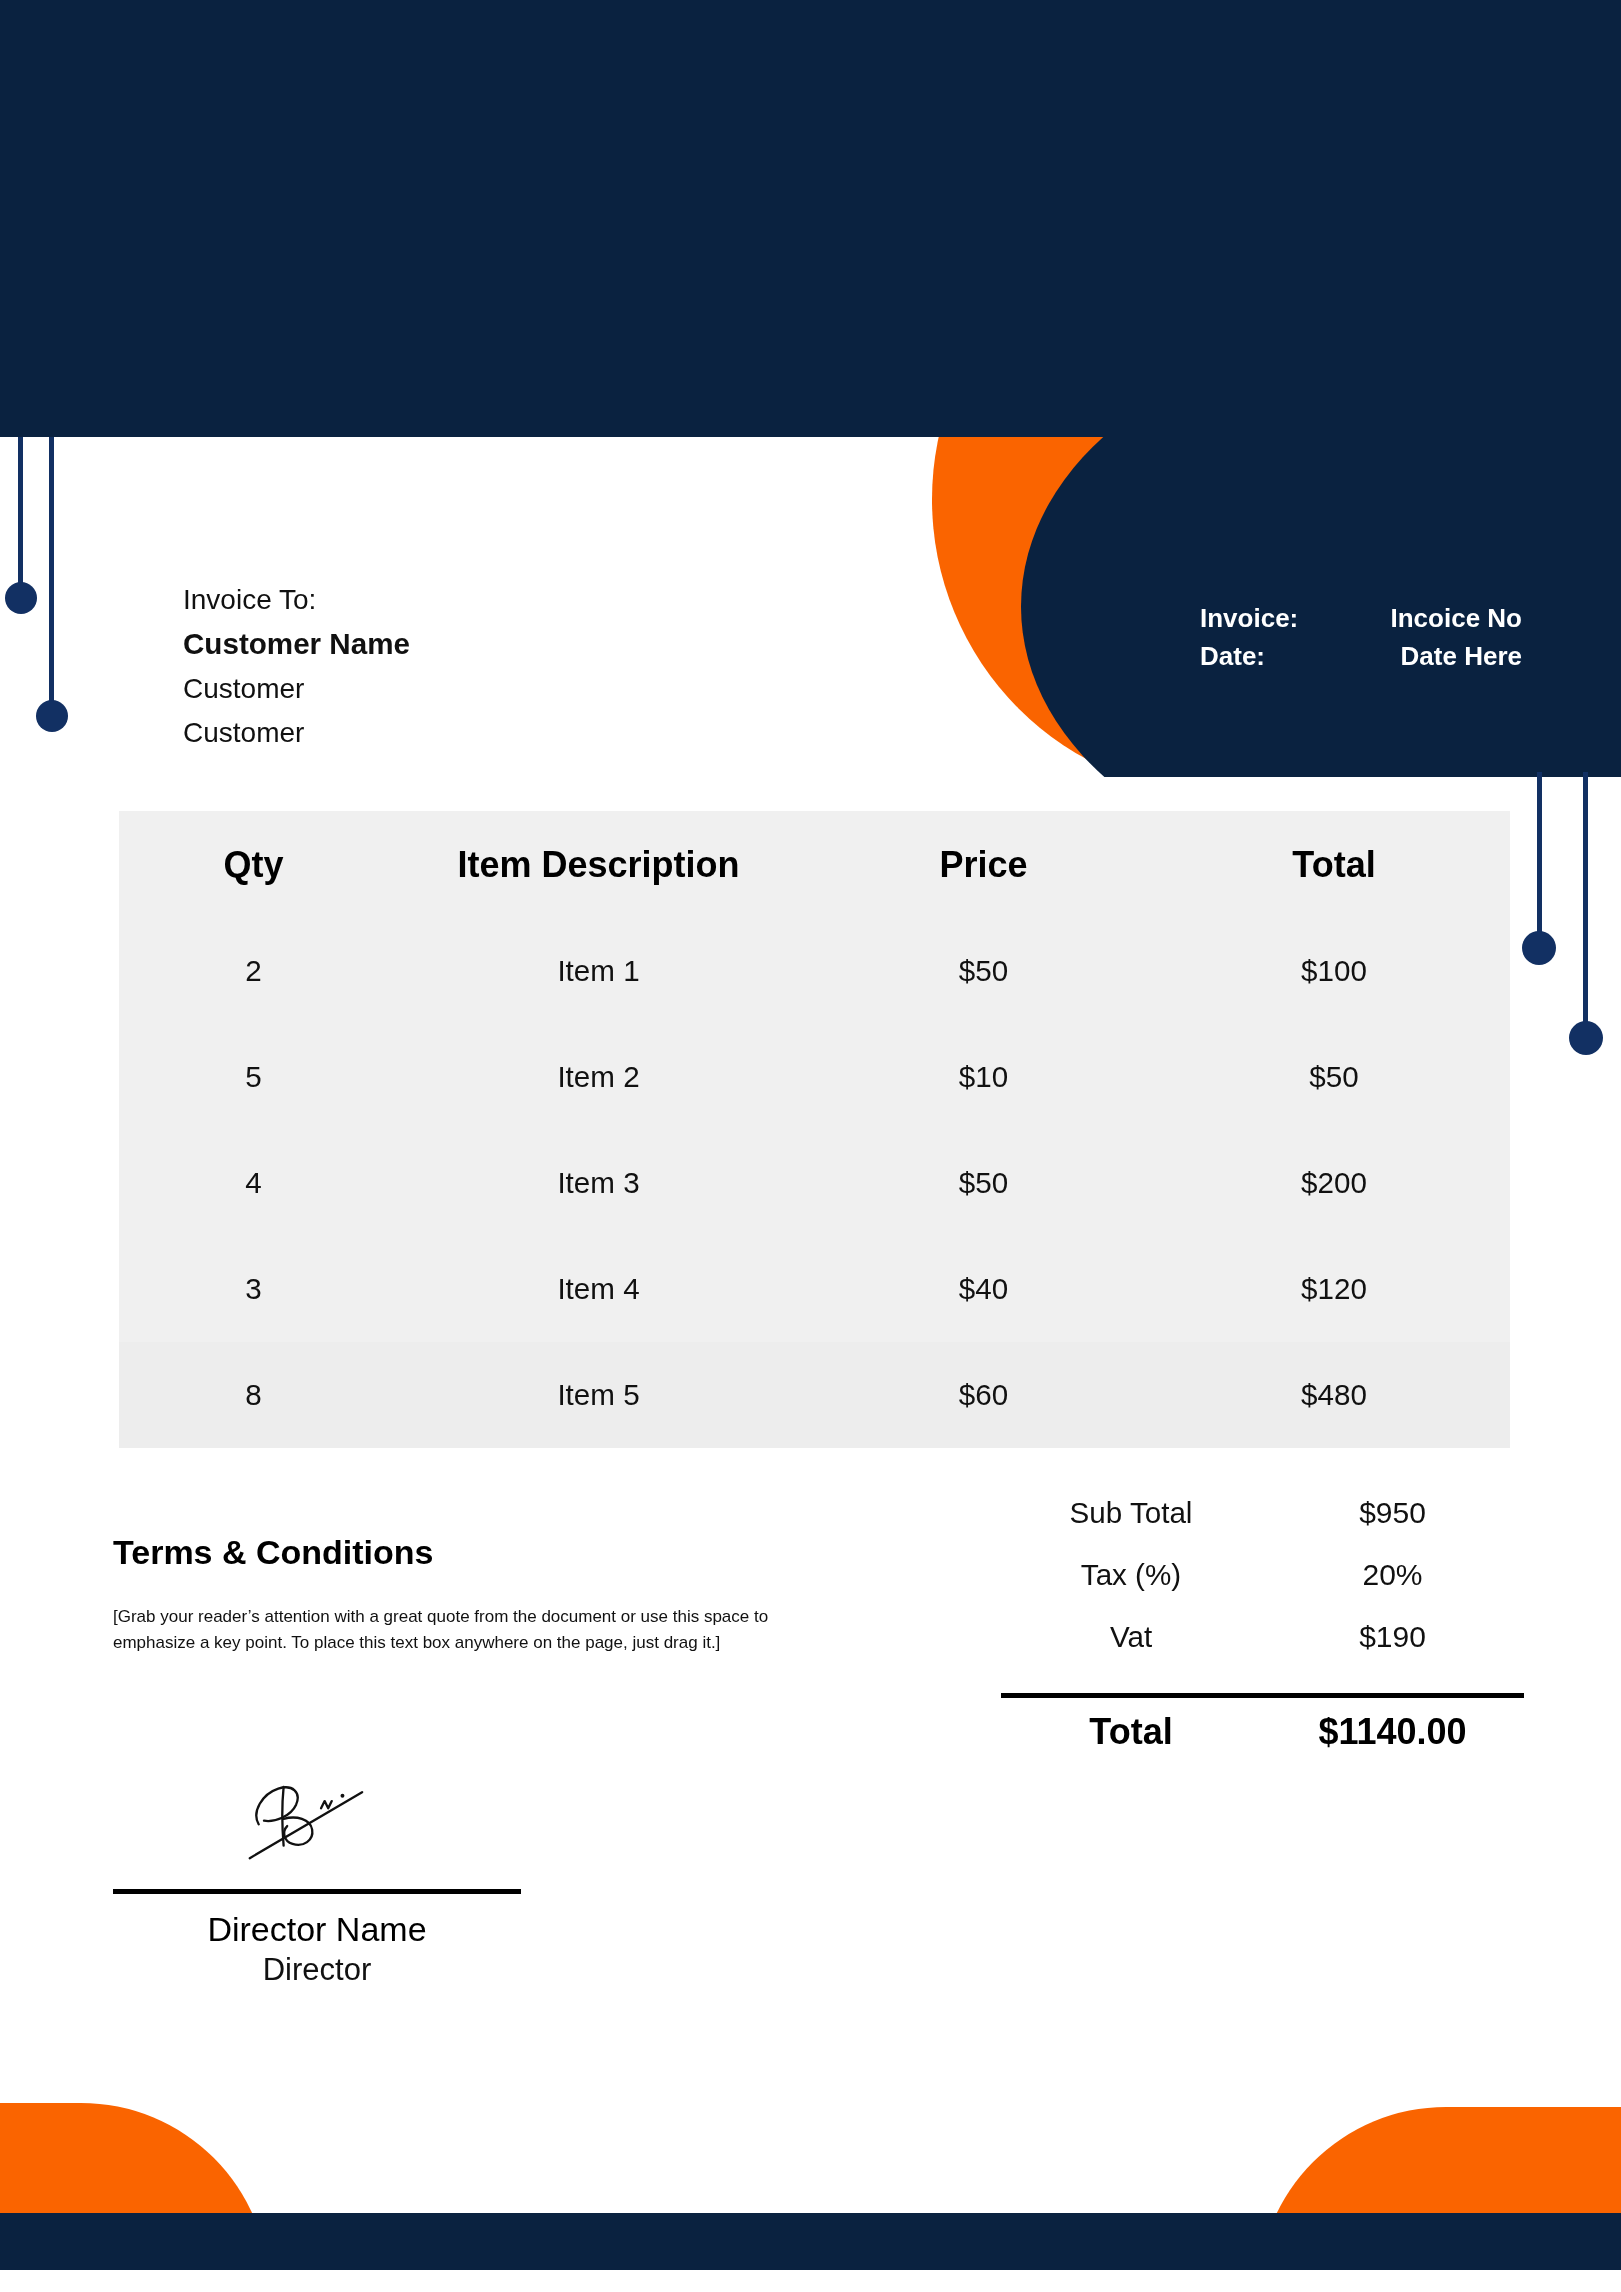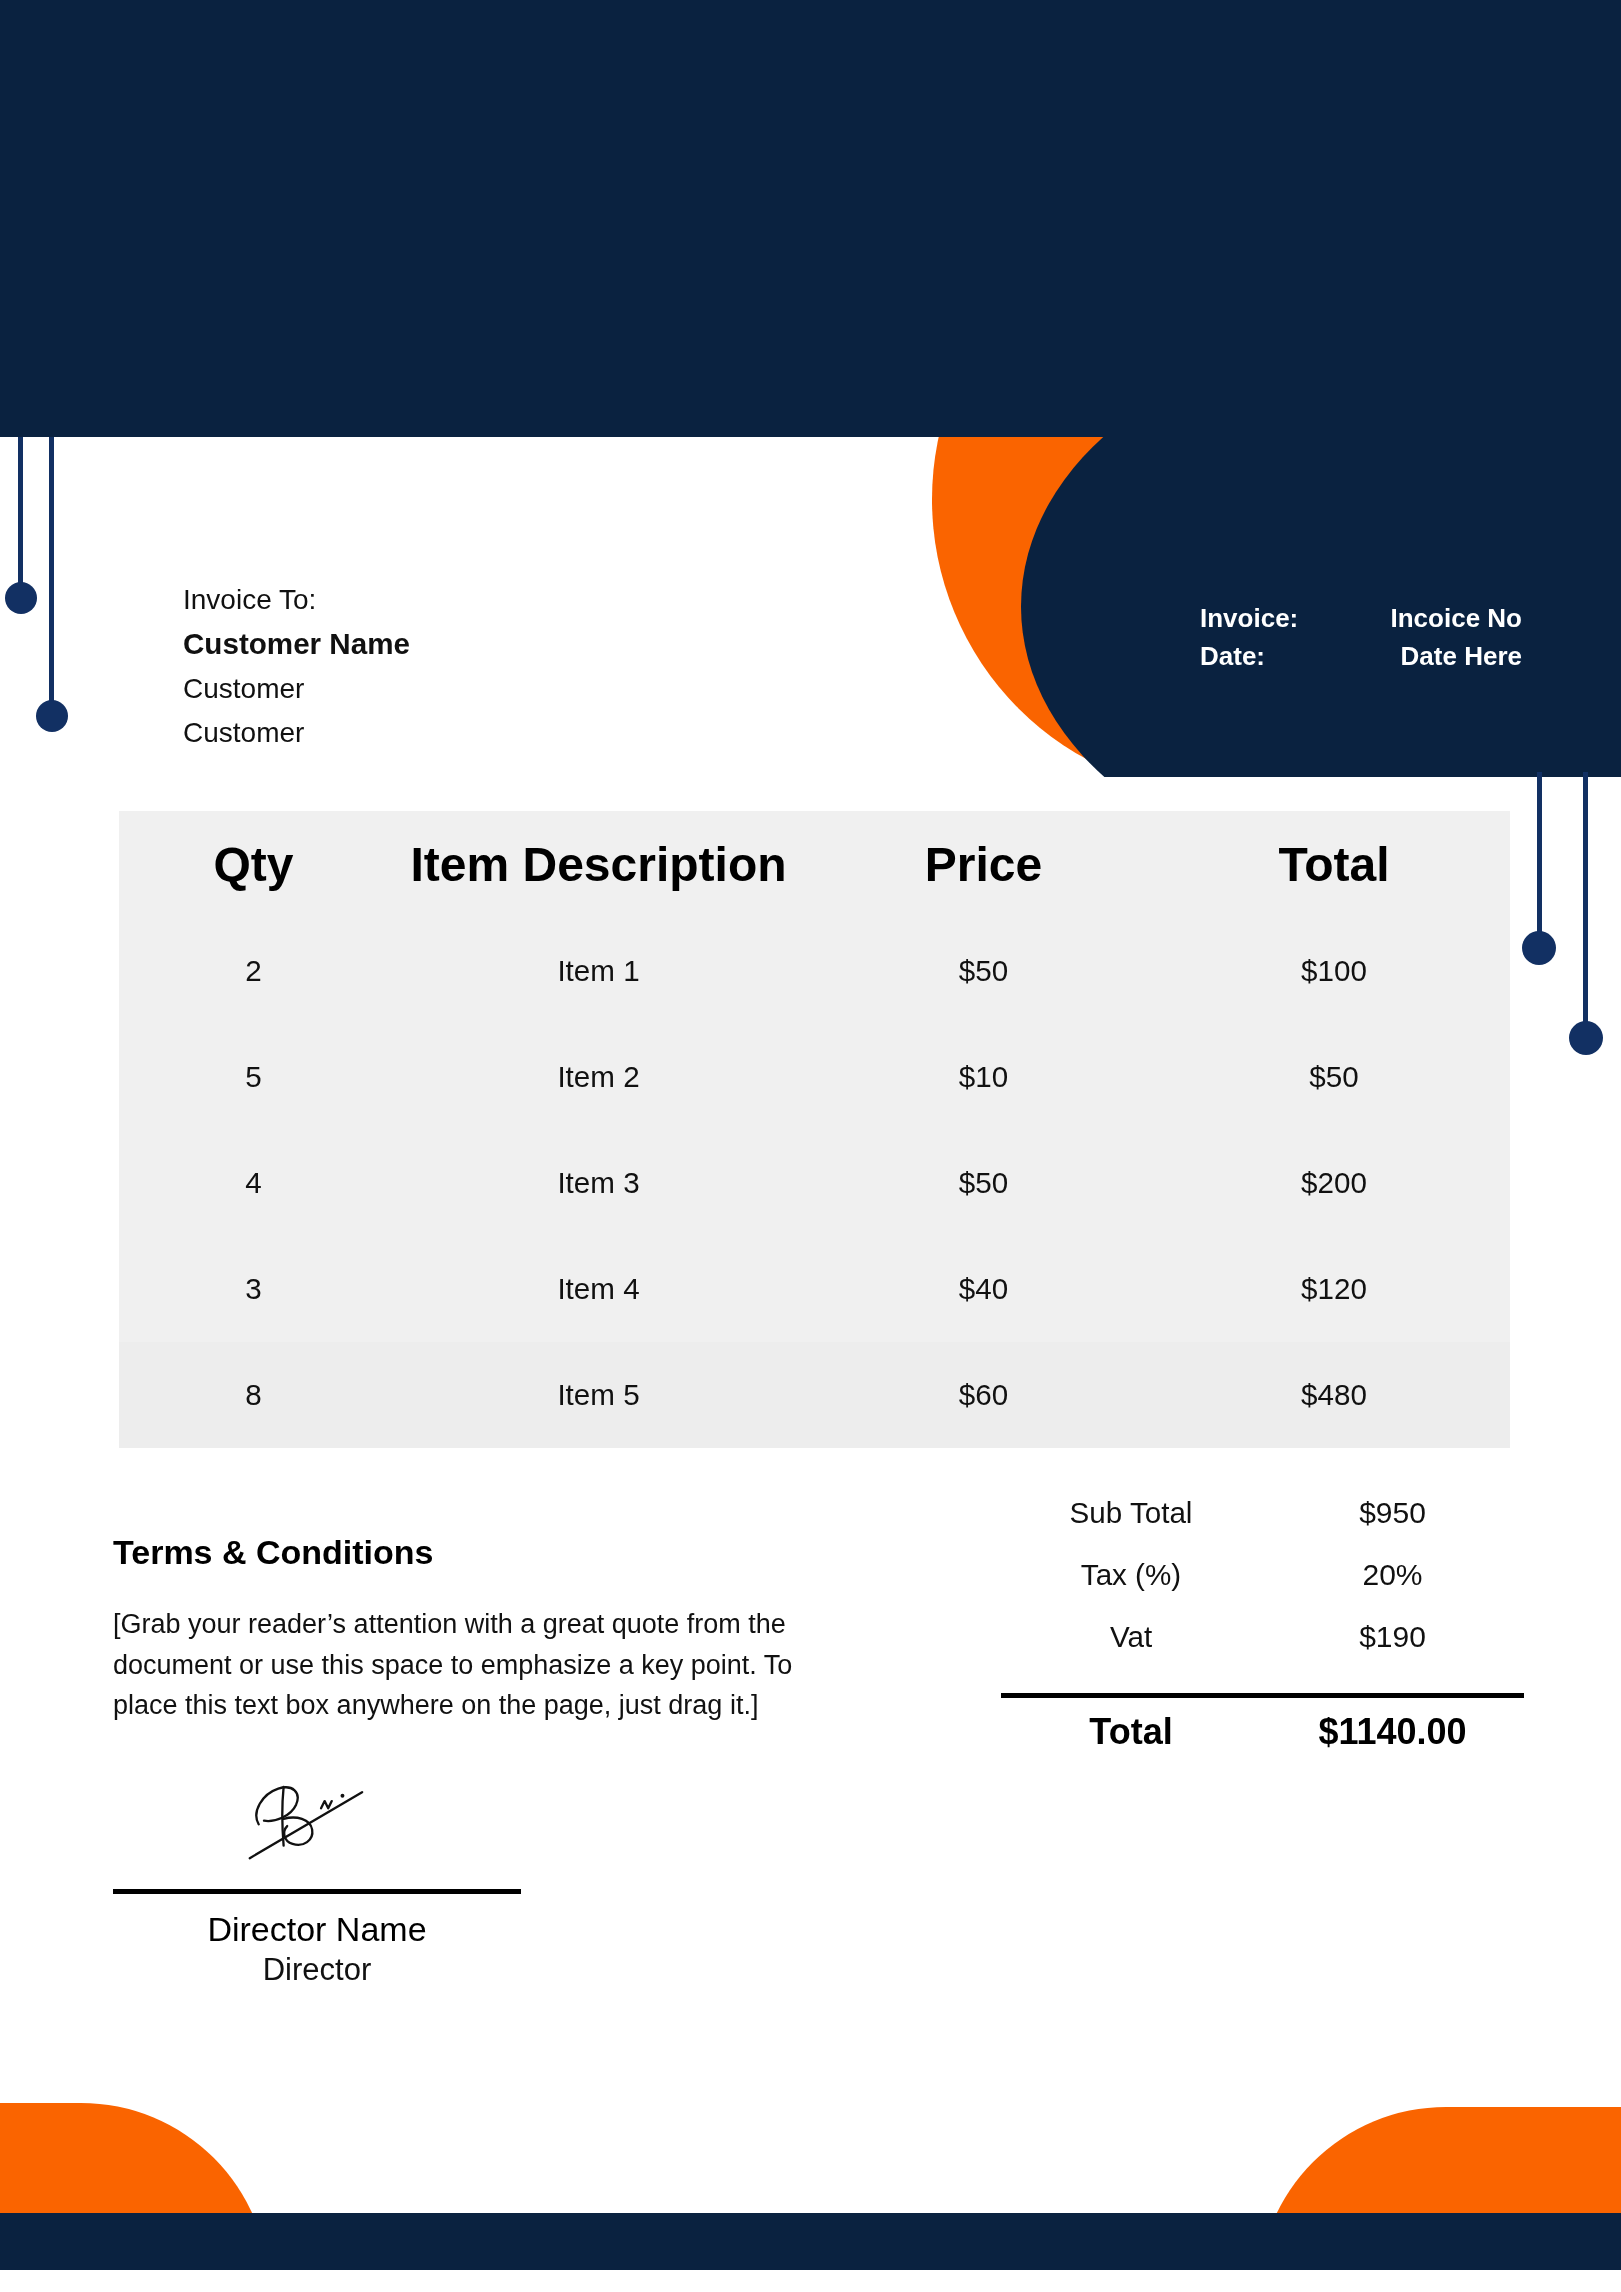--- a/index.html
+++ b/index.html
@@ -154,21 +154,21 @@
     align-items: center;
     height: 106px;
   }
   .tbl-row.header { height: 107px; }
   .tbl-row.alt { background: #EDEDED; }
   .c-qty   { width: 269px; text-align: center; }
   .c-desc  { width: 421px; text-align: center; }
   .c-price { width: 349px; text-align: center; }
   .c-total { width: 352px; text-align: center; }
   .tbl-row.header > div {
-    font-size: 48px;
+    font-size: 36px;
     font-weight: bold;
     color: #000000;
   }
   .tbl-row.body > div {
     font-size: 29.6px;
     color: #111111;
   }
 
   
   .totals {
@@ -206,21 +206,21 @@
     width: 725px;
     z-index: 4;
   }
   .terms-title {
     font-size: 34px;
     font-weight: bold;
     color: #000000;
     margin-bottom: 7.2px;
   }
   .terms-body {
-    font-size: 27px;
+    font-size: 17px;
     color: #111111;
     line-height: 1.5;
     margin-top: 32px;
   }
 
   
   .sig-wrap {
     position: absolute;
     left: 113px;
     top: 1769px;

